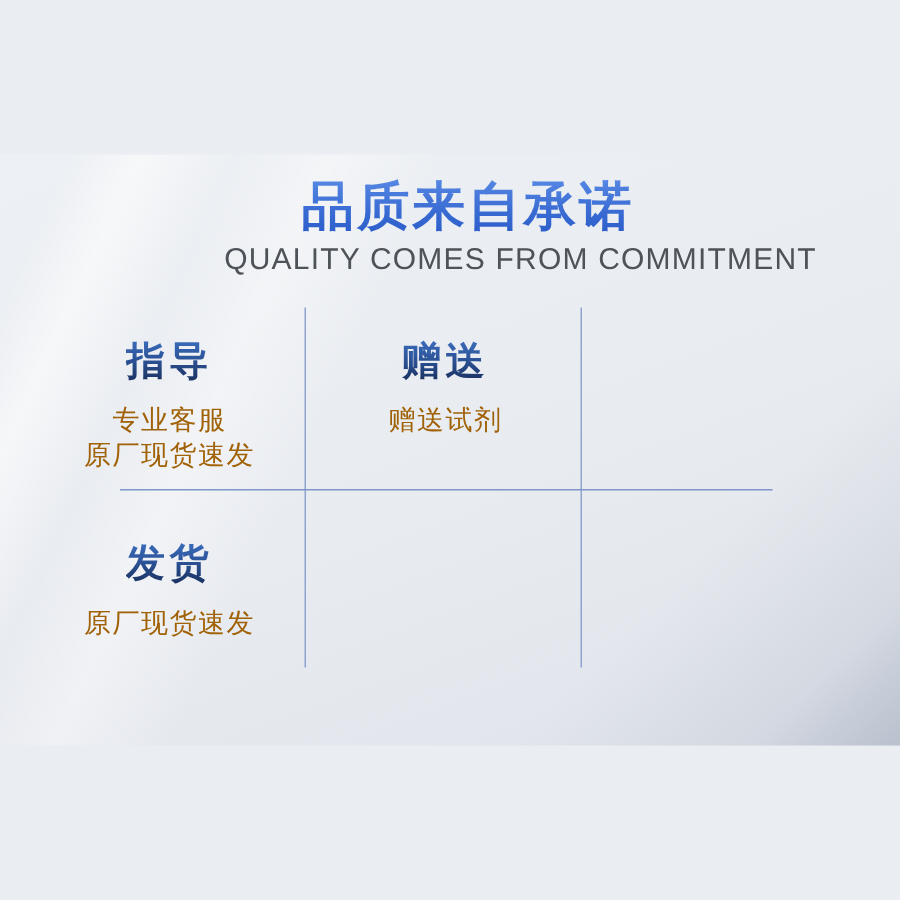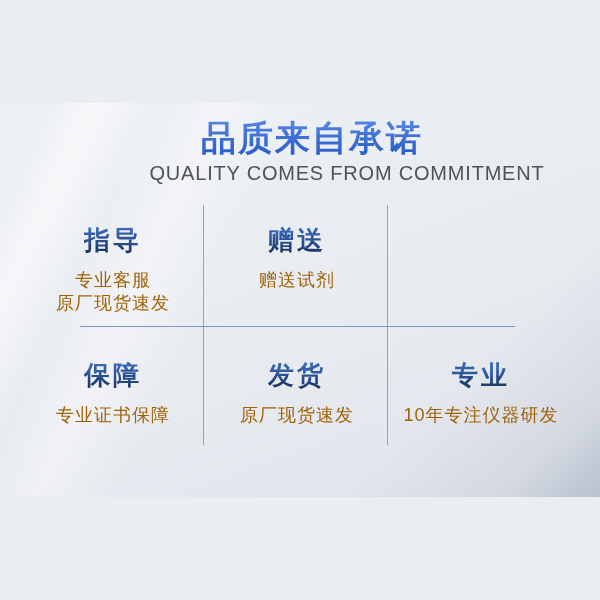--- a/index.html
+++ b/index.html
@@ -91,40 +91,28 @@
     <div class="feature-cell">
       <div class="feature-title">赠送</div>
       <div class="feature-desc">
         <div>赠送试剂</div>
       </div>
     </div>
 
     <div class="feature-cell">
     </div>
 
-    <div class="feature-cell row2">
-      <div class="feature-title">保障</div>
-      <div class="feature-desc">
-        <div>专业证书保障</div>
-      </div>
-    </div>
 
     <div class="feature-cell row2">
       <div class="feature-title">发货</div>
       <div class="feature-desc">
         <div>原厂现货速发</div>
       </div>
     </div>
 
-    <div class="feature-cell row2">
-      <div class="feature-title">专业</div>
-      <div class="feature-desc">
-        <div>10年专注仪器研发</div>
-      </div>
-    </div>
 
   </div>
 
   <div class="divider-v v1"></div>
   <div class="divider-v v2"></div>
   <div class="divider-h"></div>
 
 </div>
 
 </body></html>

